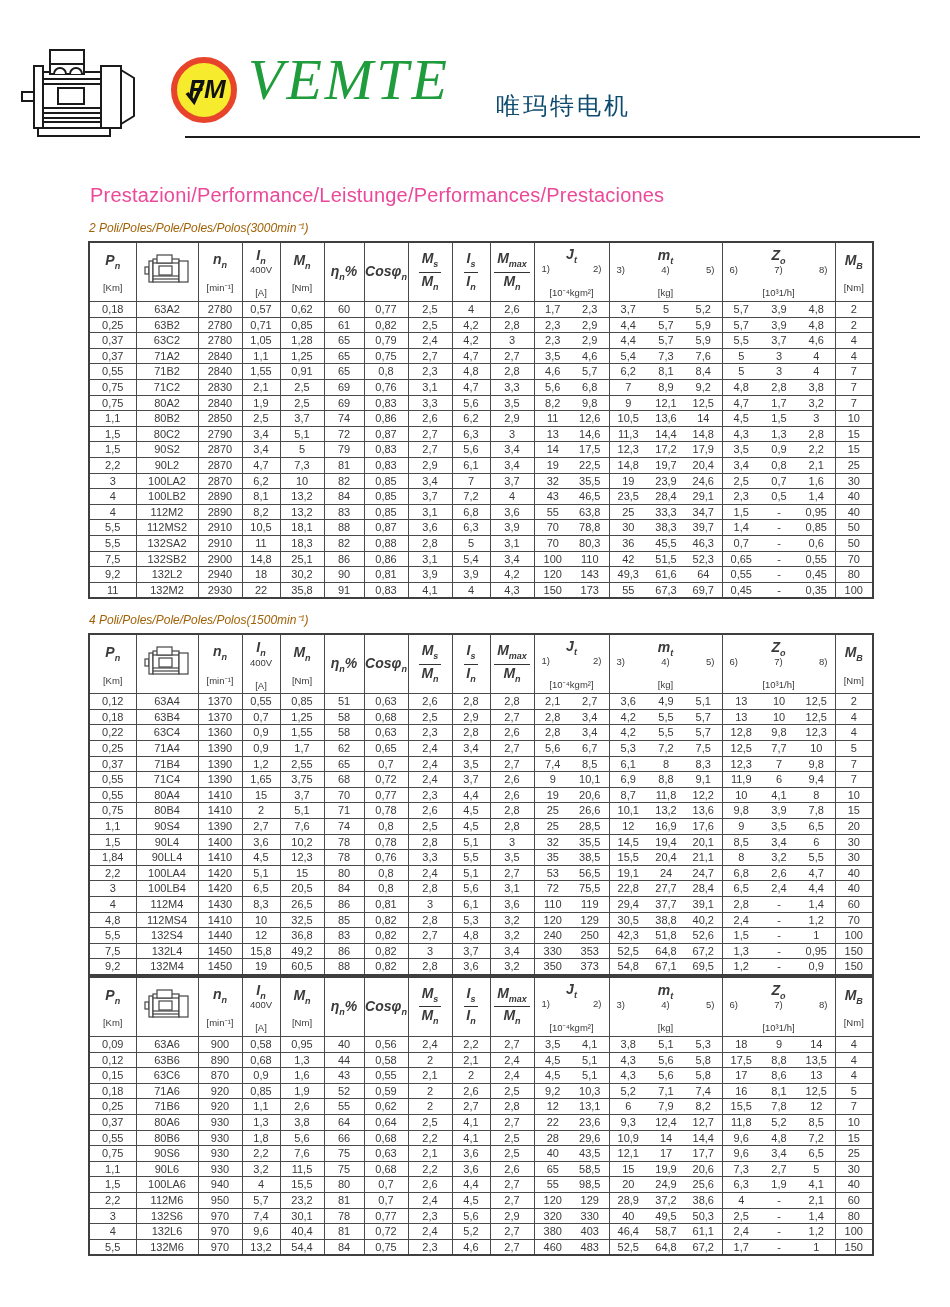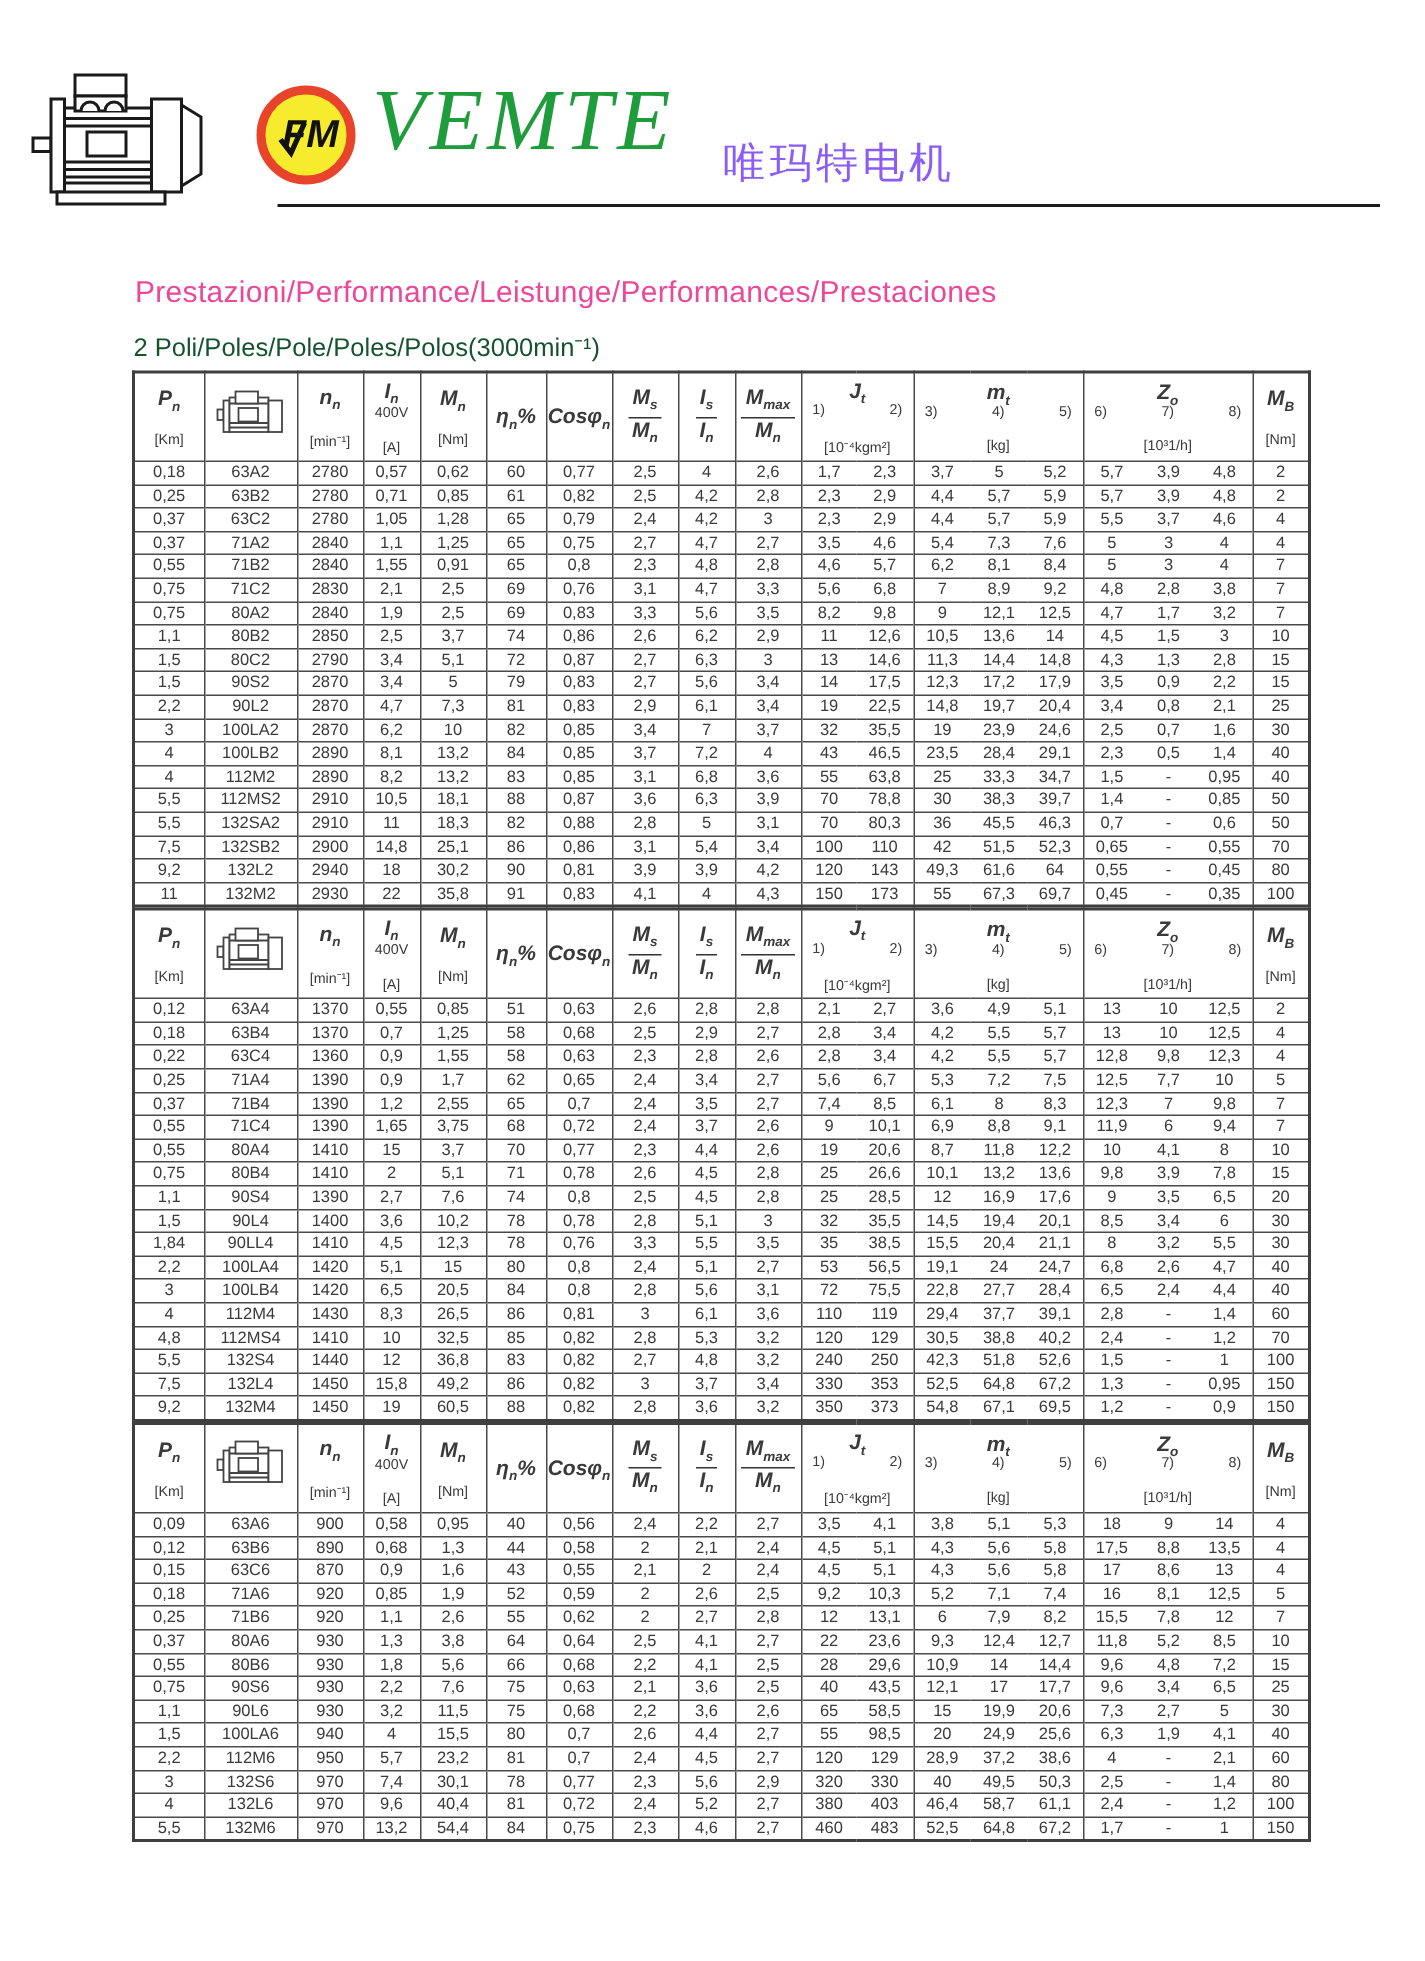--- a/index.html
+++ b/index.html
@@ -5,27 +5,27 @@
   html,body{margin:0;padding:0;background:#fff;}
   body{width:950px;font-family:"Liberation Sans",sans-serif;color:#333;}
   .page{position:relative;width:950px;height:1307px;background:#fff;overflow:hidden;}
 
   
   .hdr{position:relative;height:150px;}
   .motor-art{position:absolute;left:20px;top:48px;}
   .logo{position:absolute;left:170px;top:56px;}
   .brand{position:absolute;left:248px;top:50px;font-family:"Liberation Serif",serif;
          font-style:italic;font-size:58px;line-height:60px;color:#1f9c3b;letter-spacing:3px;}
-  .brand-cn{position:absolute;left:482px;top:90px;font-size:28px;color:#8b5cf6;letter-spacing:3px;}
+  .brand-cn{position:absolute;left:496px;top:90px;font-size:24px;color:#0c4a6e;letter-spacing:3px;}
   .hdr-rule{position:absolute;left:185px;top:136px;width:735px;height:2px;background:#1c1c1c;}
 
   
   .title{margin:34px 0 4px 90px;font-size:20px;color:#ec4899;letter-spacing:.2px;}
   .section{margin-left:88px;width:786px;}
-  .sec-label{font-size:17px;color:#14532d;margin:12px 0 5px 1px;}
+  .sec-label{font-size:12px;color:#a16207;margin:12px 0 5px 1px;font-style:italic;}
 
   
   table.perf{border-collapse:collapse;width:784px;table-layout:fixed;border:2px solid #3f3f3f;}
   .perf th,.perf td{padding:0;text-align:center;vertical-align:middle;color:#3a3a3a;overflow:hidden;}
   .perf td{border-top:1px solid #4a4a4a;font-size:11px;height:14.6px;line-height:14.6px;white-space:nowrap;}
   .perf th{height:58px;font-weight:normal;}
   .bl{border-left:1px solid #4a4a4a;}
   .sym{font-weight:bold;font-size:14px;font-style:italic;}
   .sym sub{font-size:9px;font-weight:bold;}
   .unit{font-size:9.5px;margin-top:12px;}
@@ -572,20 +572,21 @@
             <td class="bl">0,45</td>
             <td>-</td>
             <td>0,35</td>
             <td class="bl">100</td>
           </tr>
         </tbody>
       </table>
   </div>
 
   <div class="section">
+    <div class="sec-label">4 Poli/Poles/Pole/Poles/Polos(1500min⁻¹)</div>
     <table class="perf" id="table-1">
         <colgroup>
           <col style="width: 47px;">
           <col style="width: 62px;">
           <col style="width: 44px;">
           <col style="width: 38px;">
           <col style="width: 44px;">
           <col style="width: 40px;">
           <col style="width: 44px;">
           <col style="width: 44px;">

